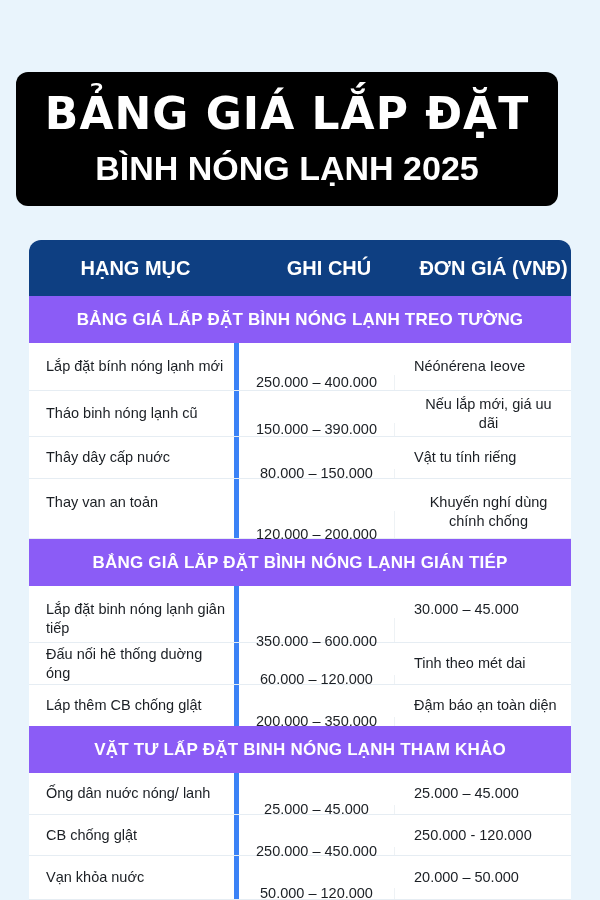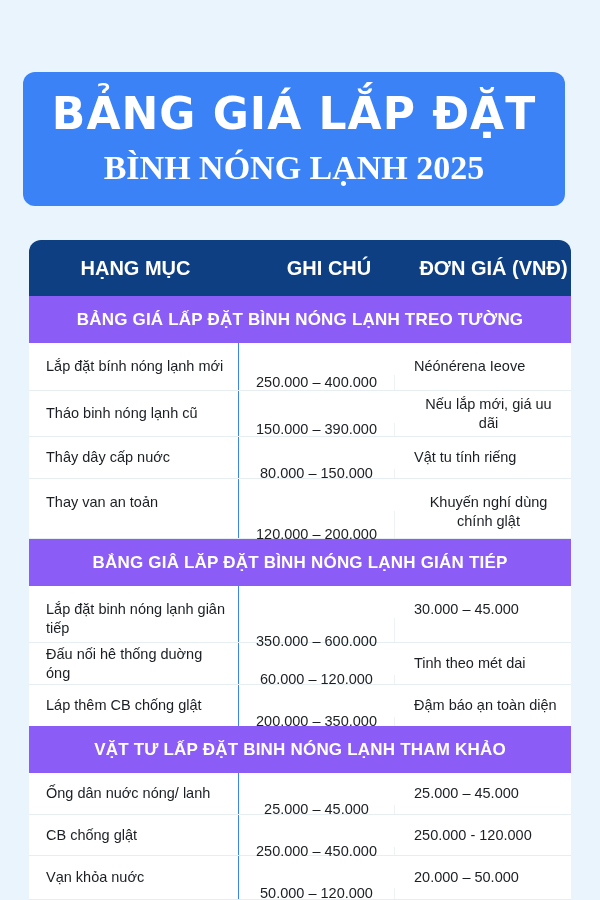--- a/index.html
+++ b/index.html
@@ -4,37 +4,37 @@
   <style>
     * { box-sizing: border-box; margin: 0; padding: 0; }
     html, body { width: 600px; height: 900px; overflow: hidden; }
     body {
       background: #e9f4fc;
       font-family: "Liberation Sans", "DejaVu Sans", sans-serif;
       position: relative;
     }
     .title-card {
       position: absolute;
-      left: 23px; top: 72px;
+      left: 16px; top: 72px;
       width: 542px; height: 134px;
-      background: #3b82f6;
+      background: #000000;
       border-radius: 12px;
       display: flex; flex-direction: column;
       align-items: center; justify-content: center;
       color: #ffffff;
     }
     .title-line1 {
       font-family: "DejaVu Sans", sans-serif;
       font-weight: bold;
       font-size: 44px;
       letter-spacing: 1px;
       line-height: 56px;
     }
     .title-line2 {
-      font-family: Liberation Serif, serif;
+      font-family: Liberation Sans, sans-serif;
       font-weight: bold;
       font-size: 34px;
       line-height: 48px;
       margin-top: 2px;
     }
     .table-card {
       position: absolute;
       left: 29px; top: 240px;
       width: 542px; height: 670px;
       background: #ffffff;
@@ -67,21 +67,21 @@
       display: flex;
       border-bottom: 1px solid #e6edf3;
       color: #1b1f24;
       font-size: 14.5px;
     }
     .row .c {
       padding: 0 8px;
       display: flex; align-items: center;
       line-height: 19px;
     }
-    .row .c1 { width: 210px; padding-left: 17px; border-right: 1px solid #3b82f6; }
+    .row .c1 { width: 210px; padding-left: 17px; border-right: 5px solid #3b82f6; }
     .row .c2 { width: 156px; justify-content: center; border-right: 1px solid #eef2f5; margin-top: 32px; }
     .row .c3 { width: 176px; padding-left: 19px; text-align: center; }
     .row.top .c { align-items: flex-start; padding-top: 14px; }
     .row.top .c2 { padding-top: 14px; }
   </style>
 </head>
 <body>
 
 <div class="title-card">
   <div class="title-line1">BẢNG GIÁ LẮP ĐẶT</div>
@@ -108,21 +108,21 @@
     <div class="c c3">Nếu lắp mới, giá uu dãi</div>
   </div>
   <div class="row" style="height:42px">
     <div class="c c1">Thây dây cấp nuớc</div>
     <div class="c c2">80.000 – 150.000</div>
     <div class="c c3">Vật tu tính riếng</div>
   </div>
   <div class="row top" style="height:60px">
     <div class="c c1">Thay van an toản</div>
     <div class="c c2">120.000 – 200.000</div>
-    <div class="c c3">Khuyến nghí dùng chính glật</div>
+    <div class="c c3">Khuyến nghí dùng chính chống</div>
   </div>
 
   <div class="section-row">BẮNG GIÂ LĂP ĐẶT BÌNH NÓNG LẠNH GIÁN TIÉP</div>
 
   <div class="row top" style="height:57px">
     <div class="c c1">Lắp đặt binh nóng lạnh giân tiếp</div>
     <div class="c c2">350.000 – 600.000</div>
     <div class="c c3">30.000 – 45.000</div>
   </div>
   <div class="row" style="height:42px">

